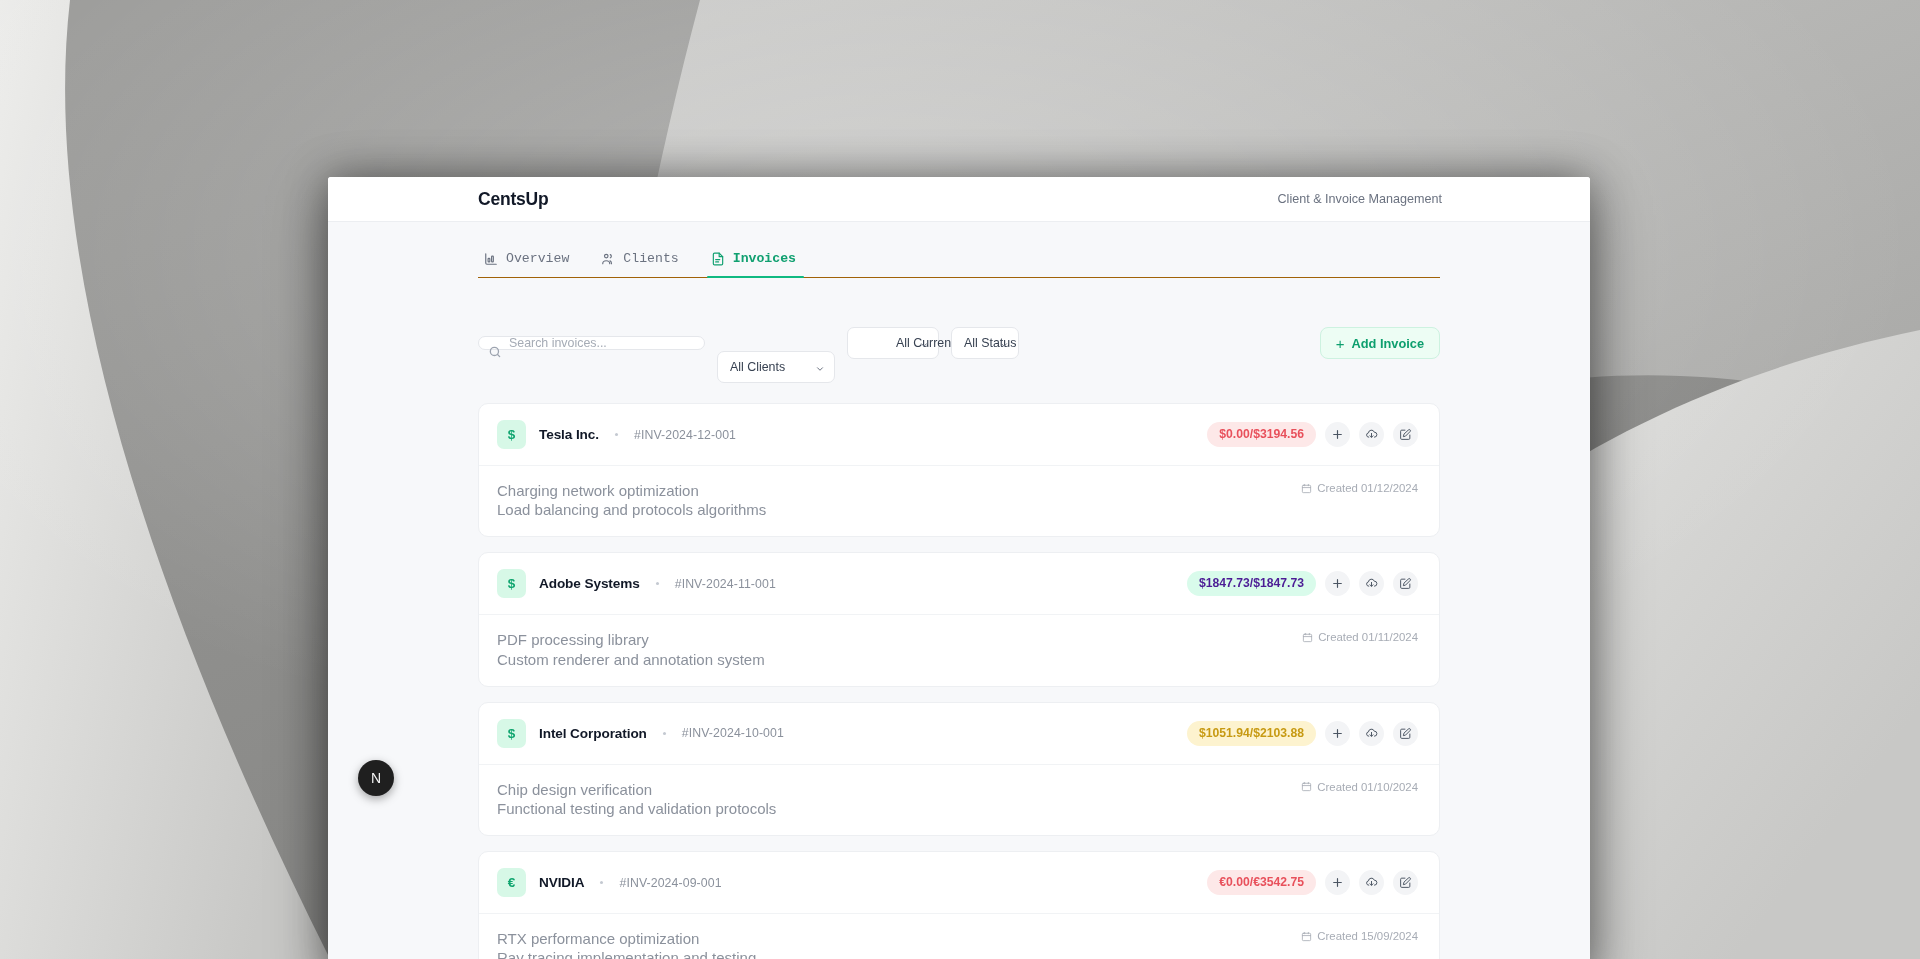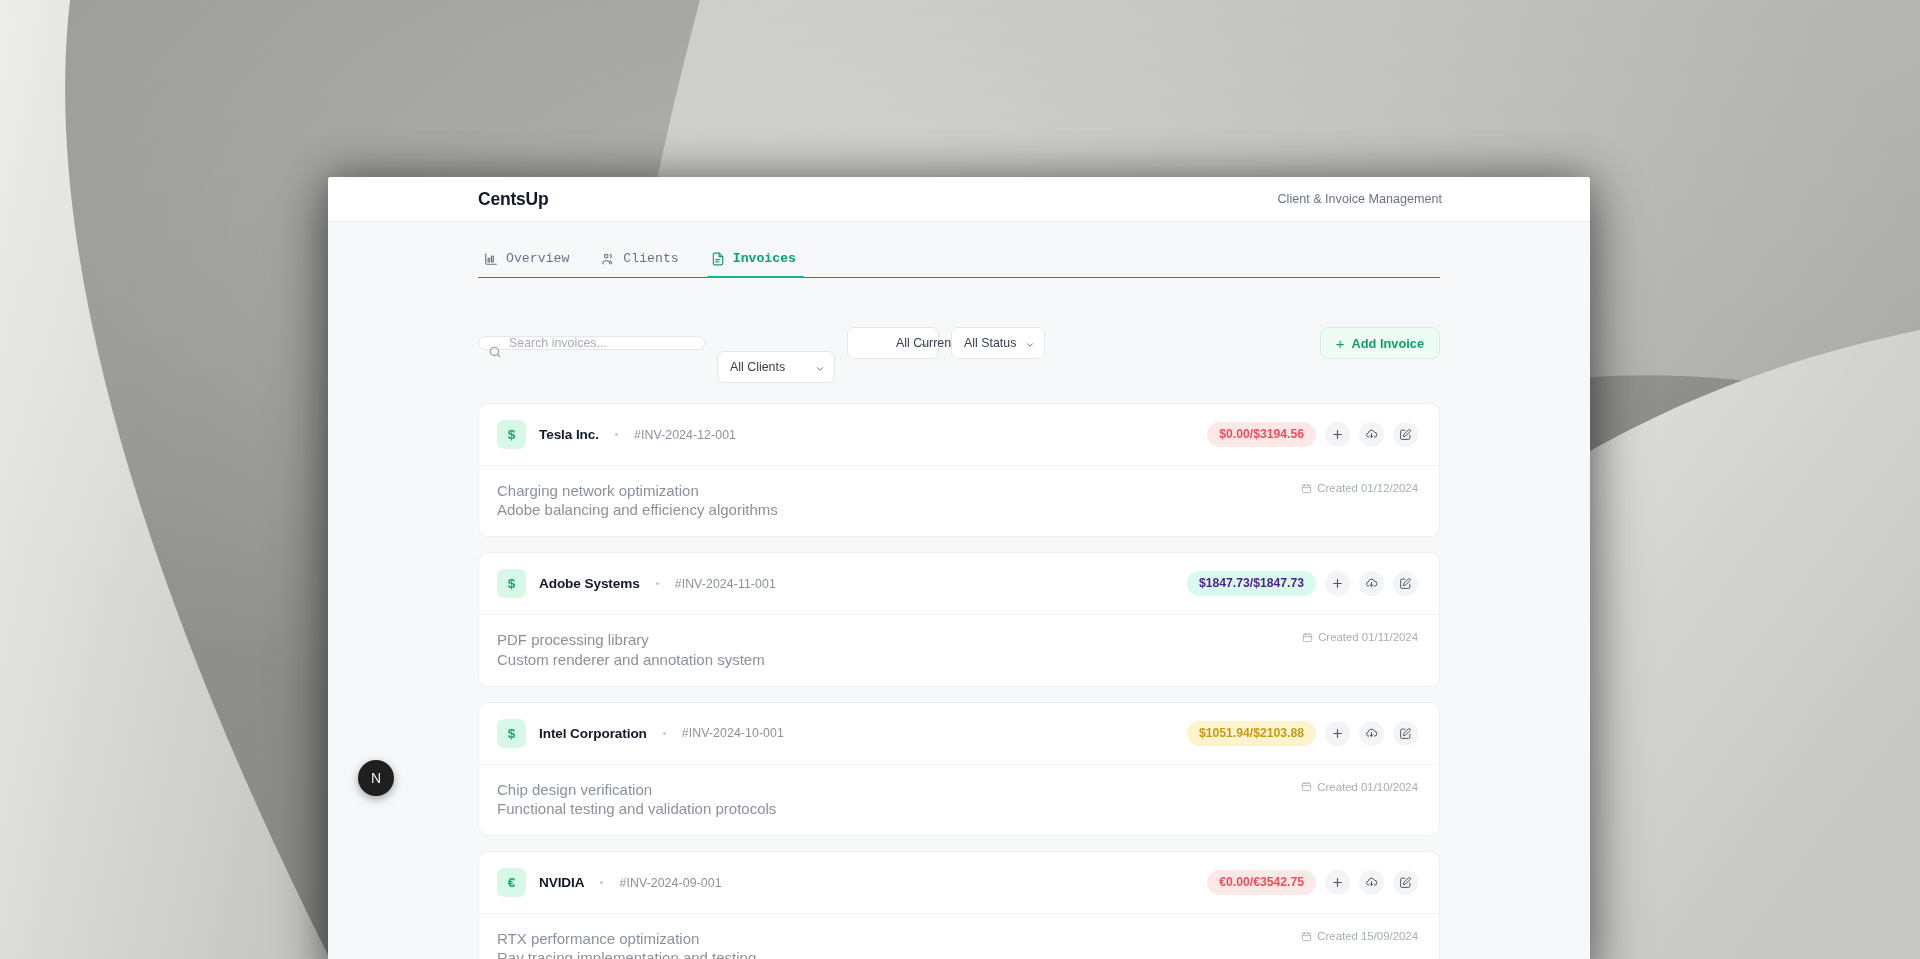--- a/index.html
+++ b/index.html
@@ -103,21 +103,21 @@
     padding: 0 26px 0 12px;
     font-size: 12.4px; color: #374151;
     cursor: pointer; white-space: nowrap;
   }
   .select-box .chev {
     position: absolute; right: 9px; top: 11px;
     width: 10px; height: 10px; color: #6b7280;
   }
   .sel-clients   { width: 118px; margin-top: 48px; }
   .sel-currency  { width: 92px; padding-left: 48px; }
-  .sel-status    { width: 94px; }
+  .sel-status    { width: 68px; }
 
   .add-invoice {
     margin-left: auto;
     height: 32px;
     background: #edfdf4;
     border: 1px solid #cdf2e0;
     border-radius: 8px;
     display: flex; align-items: center; gap: 7px;
     padding: 0 15px;
     color: #0d9f6e; font-size: 12.8px; font-weight: 600;
@@ -353,21 +353,21 @@
               <span>
                 <svg viewBox="0 0 24 24" fill="none" stroke="currentColor" stroke-width="1.8" stroke-linecap="round" stroke-linejoin="round">
                   <path d="M20 13v6a2 2 0 0 1-2 2H5a2 2 0 0 1-2-2V6a2 2 0 0 1 2-2h6"></path>
                   <path d="M17.5 3.5a2.1 2.1 0 0 1 3 3L12 15l-4 1 1-4z"></path>
                 </svg>
               </span>
             </button>
           </div>
         </div>
         <div class="inv-bottom">
-          <div class="desc"><span class="l1">Charging network optimization</span><span class="l2">Adobe balancing and efficiency algorithms</span></div>
+          <div class="desc"><span class="l1">Charging network optimization</span><span class="l2">Load balancing and protocols algorithms</span></div>
           <div class="created">
             <span>
               <svg viewBox="0 0 24 24" fill="none" stroke="currentColor" stroke-width="1.8" stroke-linecap="round" stroke-linejoin="round">
                 <rect x="3" y="5" width="18" height="16" rx="2"></rect>
                 <path d="M3 10h18"></path>
                 <path d="M8 3v3M16 3v3"></path>
               </svg>
             </span>
             <span>Created 01/12/2024</span>
           </div>

